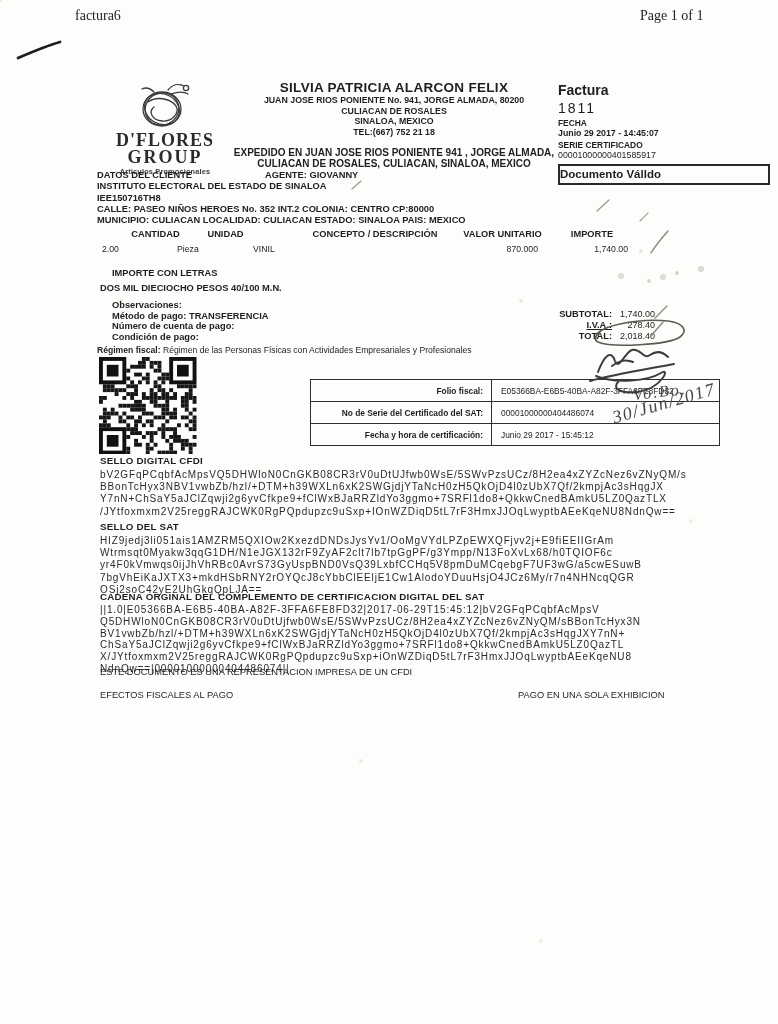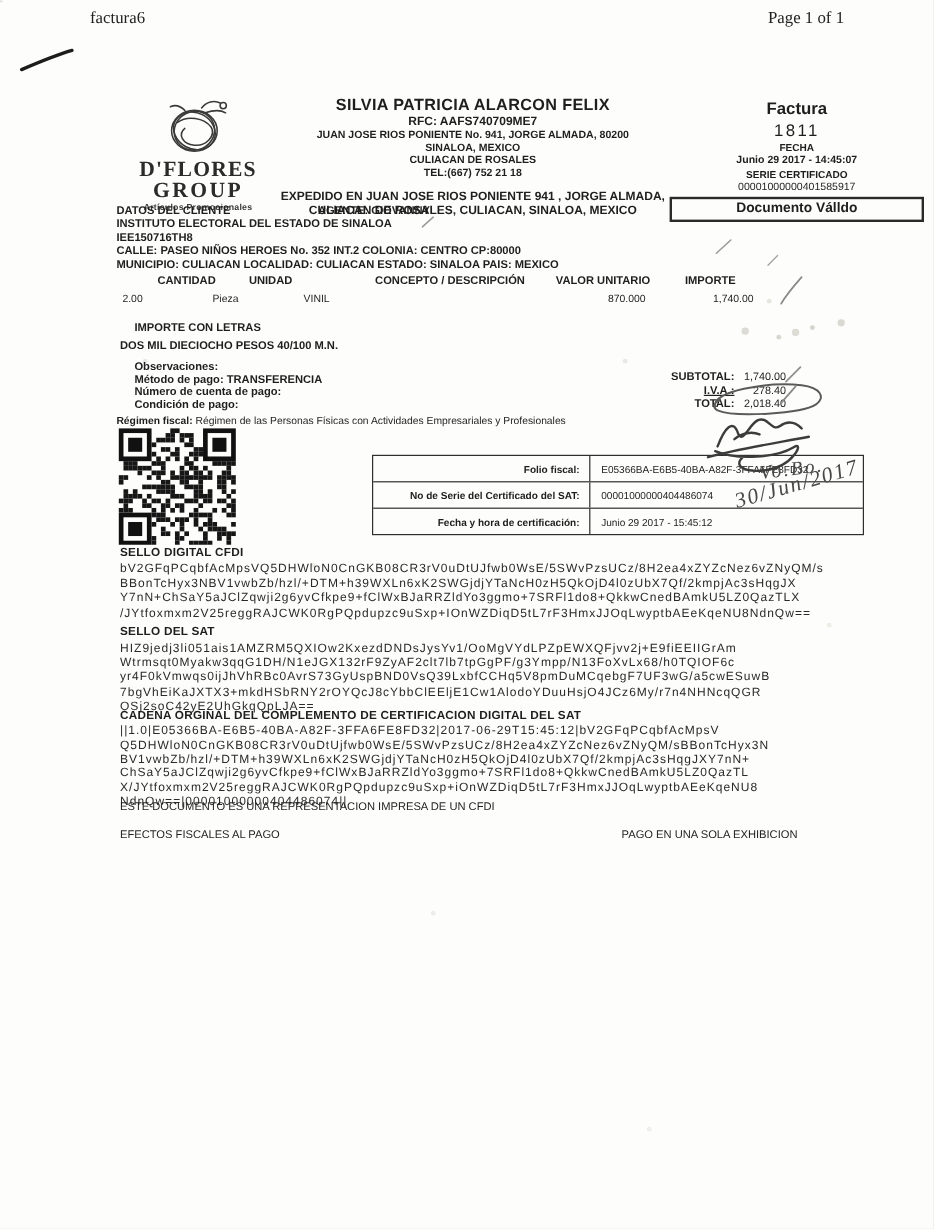--- a/index.html
+++ b/index.html
@@ -21,21 +21,21 @@
   .ctr{text-align:center;}
   
   .print-hdr{font-size:14px;color:#222;}
   
   .issuer{left:232px;top:80px;width:324px;text-align:center;}
   .issuer .name{font-size:13.5px;font-weight:bold;letter-spacing:.3px;}
   .issuer .rfc{font-size:10px;font-weight:bold;margin-top:1px;}
   .issuer .addr{font-size:8.8px;font-weight:bold;line-height:10.5px;}
   .issuer .expedido{font-size:10px;font-weight:bold;line-height:11px;margin-top:10px;}
   
-  .meta{left:558px;top:82px;width:212px;text-align:center;}
+  .meta{left:558px;top:82px;width:212px;text-align:left;}
   .meta .t{font-size:14px;font-weight:bold;}
   .meta .num{font-size:14px;letter-spacing:2px;margin-top:2px;}
   .meta .lbl{font-size:8.4px;font-weight:bold;margin-top:2px;}
   .meta .val{font-size:8.8px;font-weight:bold;}
   .meta .serie{font-size:8.8px;font-weight:normal;}
   .valid-box{margin-top:4px;border:2px solid #2a2a2a;padding:2px 0 3px;font-size:11.5px;font-weight:bold;background:#fdfdfb;}
   
   .logo{left:98px;top:82px;width:134px;height:90px;text-align:center;color:#2b2b2b;}
   .logo .l1{font-family:"Liberation Serif",serif;font-weight:bold;font-size:18px;letter-spacing:1px;line-height:17px;}
   .logo .l2{font-family:"Liberation Serif",serif;font-weight:bold;font-size:18px;letter-spacing:2px;line-height:17px;}
@@ -91,24 +91,23 @@
         <path d="M56,10 C52,6 48,5 44,7"></path>
       </g>
     </svg>
     <div class="l1">D'FLORES</div>
     <div class="l2">GROUP</div>
     <div class="tag">Artículos Promocionales</div>
   </div>
 
   <div class="abs issuer">
     <div class="name">SILVIA PATRICIA ALARCON FELIX</div>
-    <div class="rfc">RFC: AAFS740709ME7</div>
     <div class="addr">JUAN JOSE RIOS PONIENTE No. 941, JORGE ALMADA, 80200</div>
+    <div class="addr">CULIACAN DE ROSALES</div>
     <div class="addr">SINALOA, MEXICO</div>
-    <div class="addr">CULIACAN DE ROSALES</div>
     <div class="addr">TEL:(667) 752 21 18</div>
     <div class="expedido">
       <div>EXPEDIDO EN JUAN JOSE RIOS PONIENTE 941 , JORGE ALMADA,</div>
       <div>CULIACAN DE ROSALES, CULIACAN, SINALOA, MEXICO</div>
     </div>
   </div>
 
   <div class="abs meta">
     <div class="t">Factura</div>
     <div class="num">1811</div>

